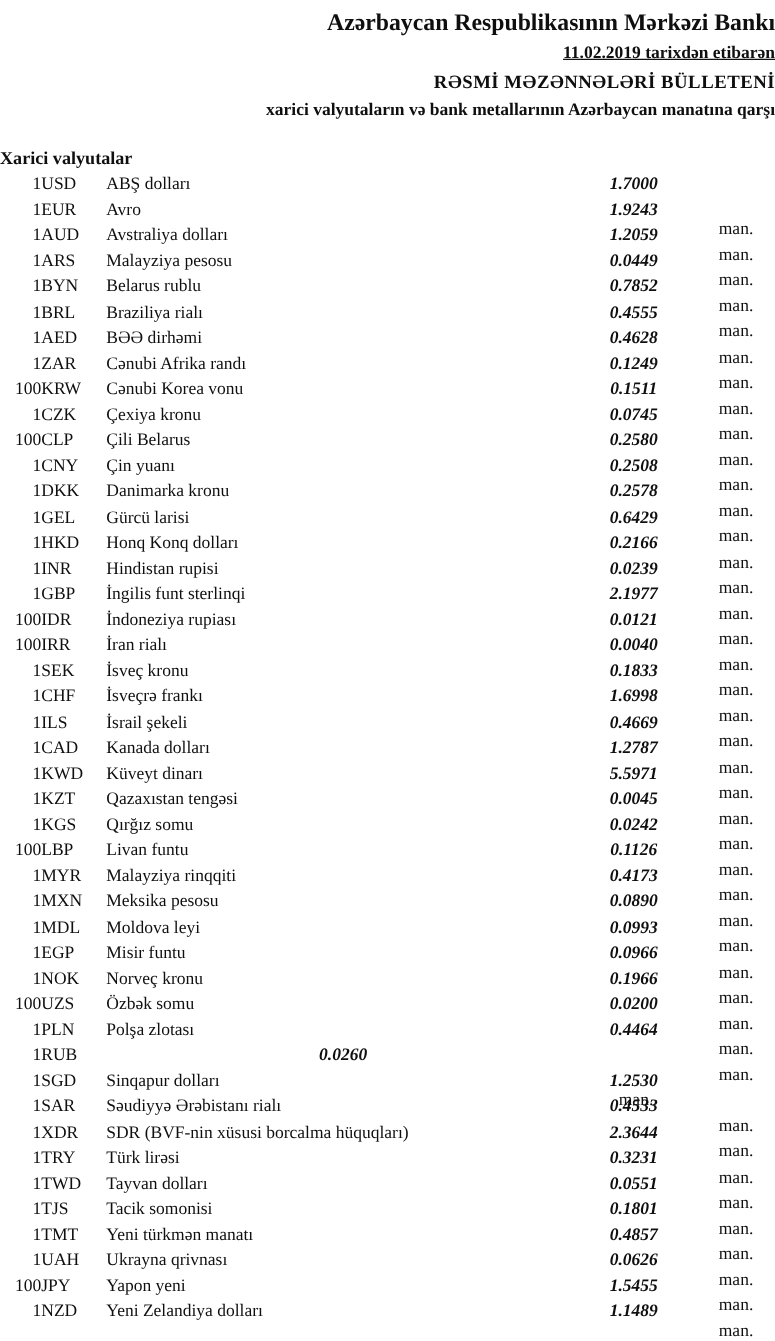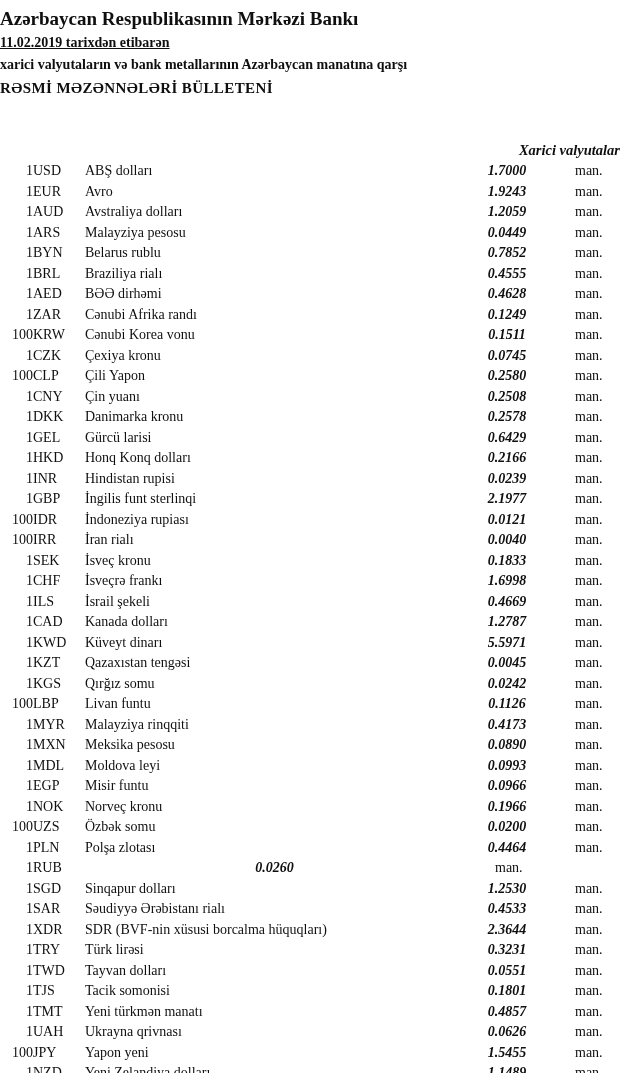--- a/index.html
+++ b/index.html
@@ -5,57 +5,56 @@
   html, body { margin: 0; padding: 0; background: #ffffff; }
   .page {
     width: 620px;
     height: 1073px;
     background: #ffffff;
     color: #0f0f0f;
     font-family: "Liberation Serif", "DejaVu Serif", serif;
     position: relative;
     overflow: hidden;
   }
-  .hdr { text-align: left; font-weight: bold; }
+  .hdr { text-align: right; font-weight: bold; }
   .title    { font-size: 19px;   line-height: 26px; padding-top: 6px; }
   .dateline { font-size: 14px;   line-height: 22px; text-decoration: underline; }
   .subject  { font-size: 14px;   line-height: 22px; }
   .bulletin { font-size: 15px;   line-height: 24px; letter-spacing: 0.4px; }
   .section-title {
-    text-align: right;
+    text-align: left;
     font-weight: bold;
     font-size: 14.5px;
     line-height: 22px;
-    margin-top: 39px;
-    font-style: italic;
+    margin-top: 16px;
   }
   .rates-table { margin-top: 0; }
   .rate-row {
     display: grid;
     grid-template-columns: 33px 49px 385px 80px 73px;
     height: 20.5px;
     font-size: 14px;
     line-height: 20.5px;
     white-space: nowrap;
   }
   .qty  { text-align: right; }
   .code { text-align: left; }
   .name { padding-left: 3px; overflow: hidden; }
   .rate { text-align: center; font-weight: bold; font-style: italic; }
-  .unit { padding-left: 28px; }
+  .unit { padding-left: 28px; margin-top: 36px; }
 </style>
 </head>
 <body>
 
 <div class="page">
 
   <div class="hdr title">Azərbaycan Respublikasının Mərkəzi Bankı</div>
   <div class="hdr dateline">11.02.2019 tarixdən etibarən</div>
+  <div class="hdr bulletin">RƏSMİ MƏZƏNNƏLƏRİ BÜLLETENİ</div>
   <div class="hdr subject">xarici valyutaların və bank metallarının Azərbaycan manatına qarşı</div>
-  <div class="hdr bulletin">RƏSMİ MƏZƏNNƏLƏRİ BÜLLETENİ</div>
 
   <div class="section-title">Xarici valyutalar</div>
 
   <div class="rates-table">
   <div class="rate-row">
     <span class="qty">1</span>
     <span class="code">USD</span>
     <span class="name">ABŞ dolları</span>
     <span class="rate">1.7000</span>
     <span class="unit">man.</span>
@@ -129,21 +128,21 @@
     <span class="qty">1</span>
     <span class="code">CZK</span>
     <span class="name">Çexiya kronu</span>
     <span class="rate">0.0745</span>
     <span class="unit">man.</span>
   </div>
 
   <div class="rate-row">
     <span class="qty">100</span>
     <span class="code">CLP</span>
-    <span class="name">Çili Yapon</span>
+    <span class="name">Çili Belarus</span>
     <span class="rate">0.2580</span>
     <span class="unit">man.</span>
   </div>
 
   <div class="rate-row">
     <span class="qty">1</span>
     <span class="code">CNY</span>
     <span class="name">Çin yuanı</span>
     <span class="rate">0.2508</span>
     <span class="unit">man.</span>

